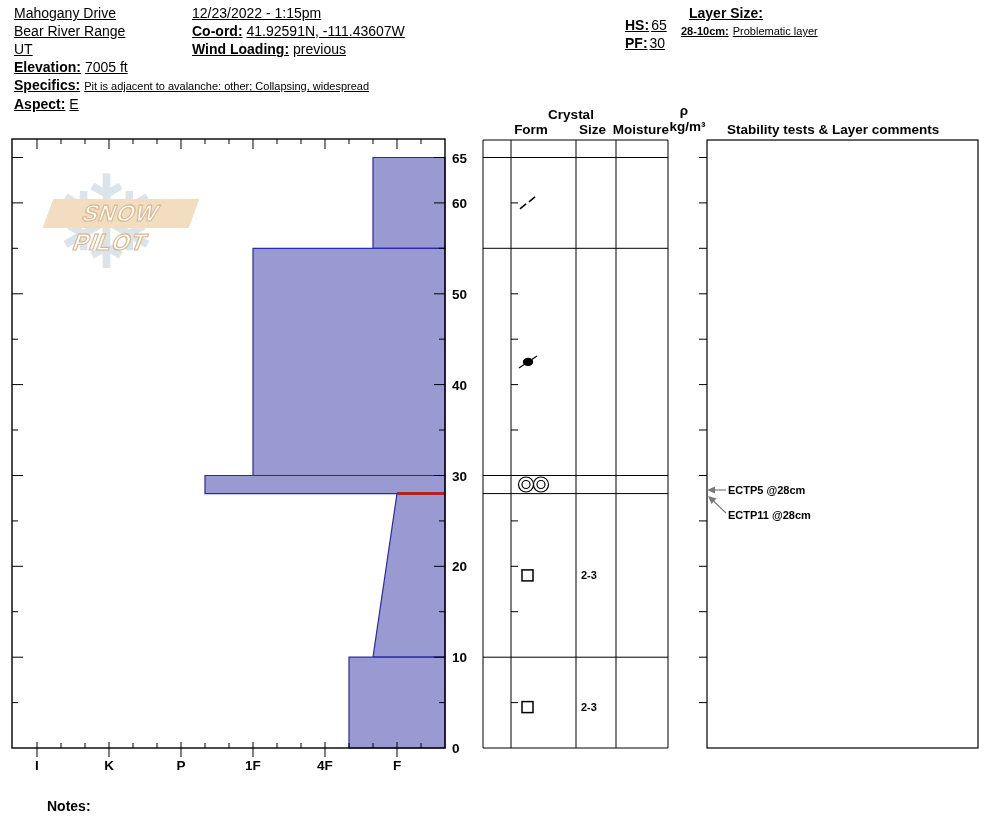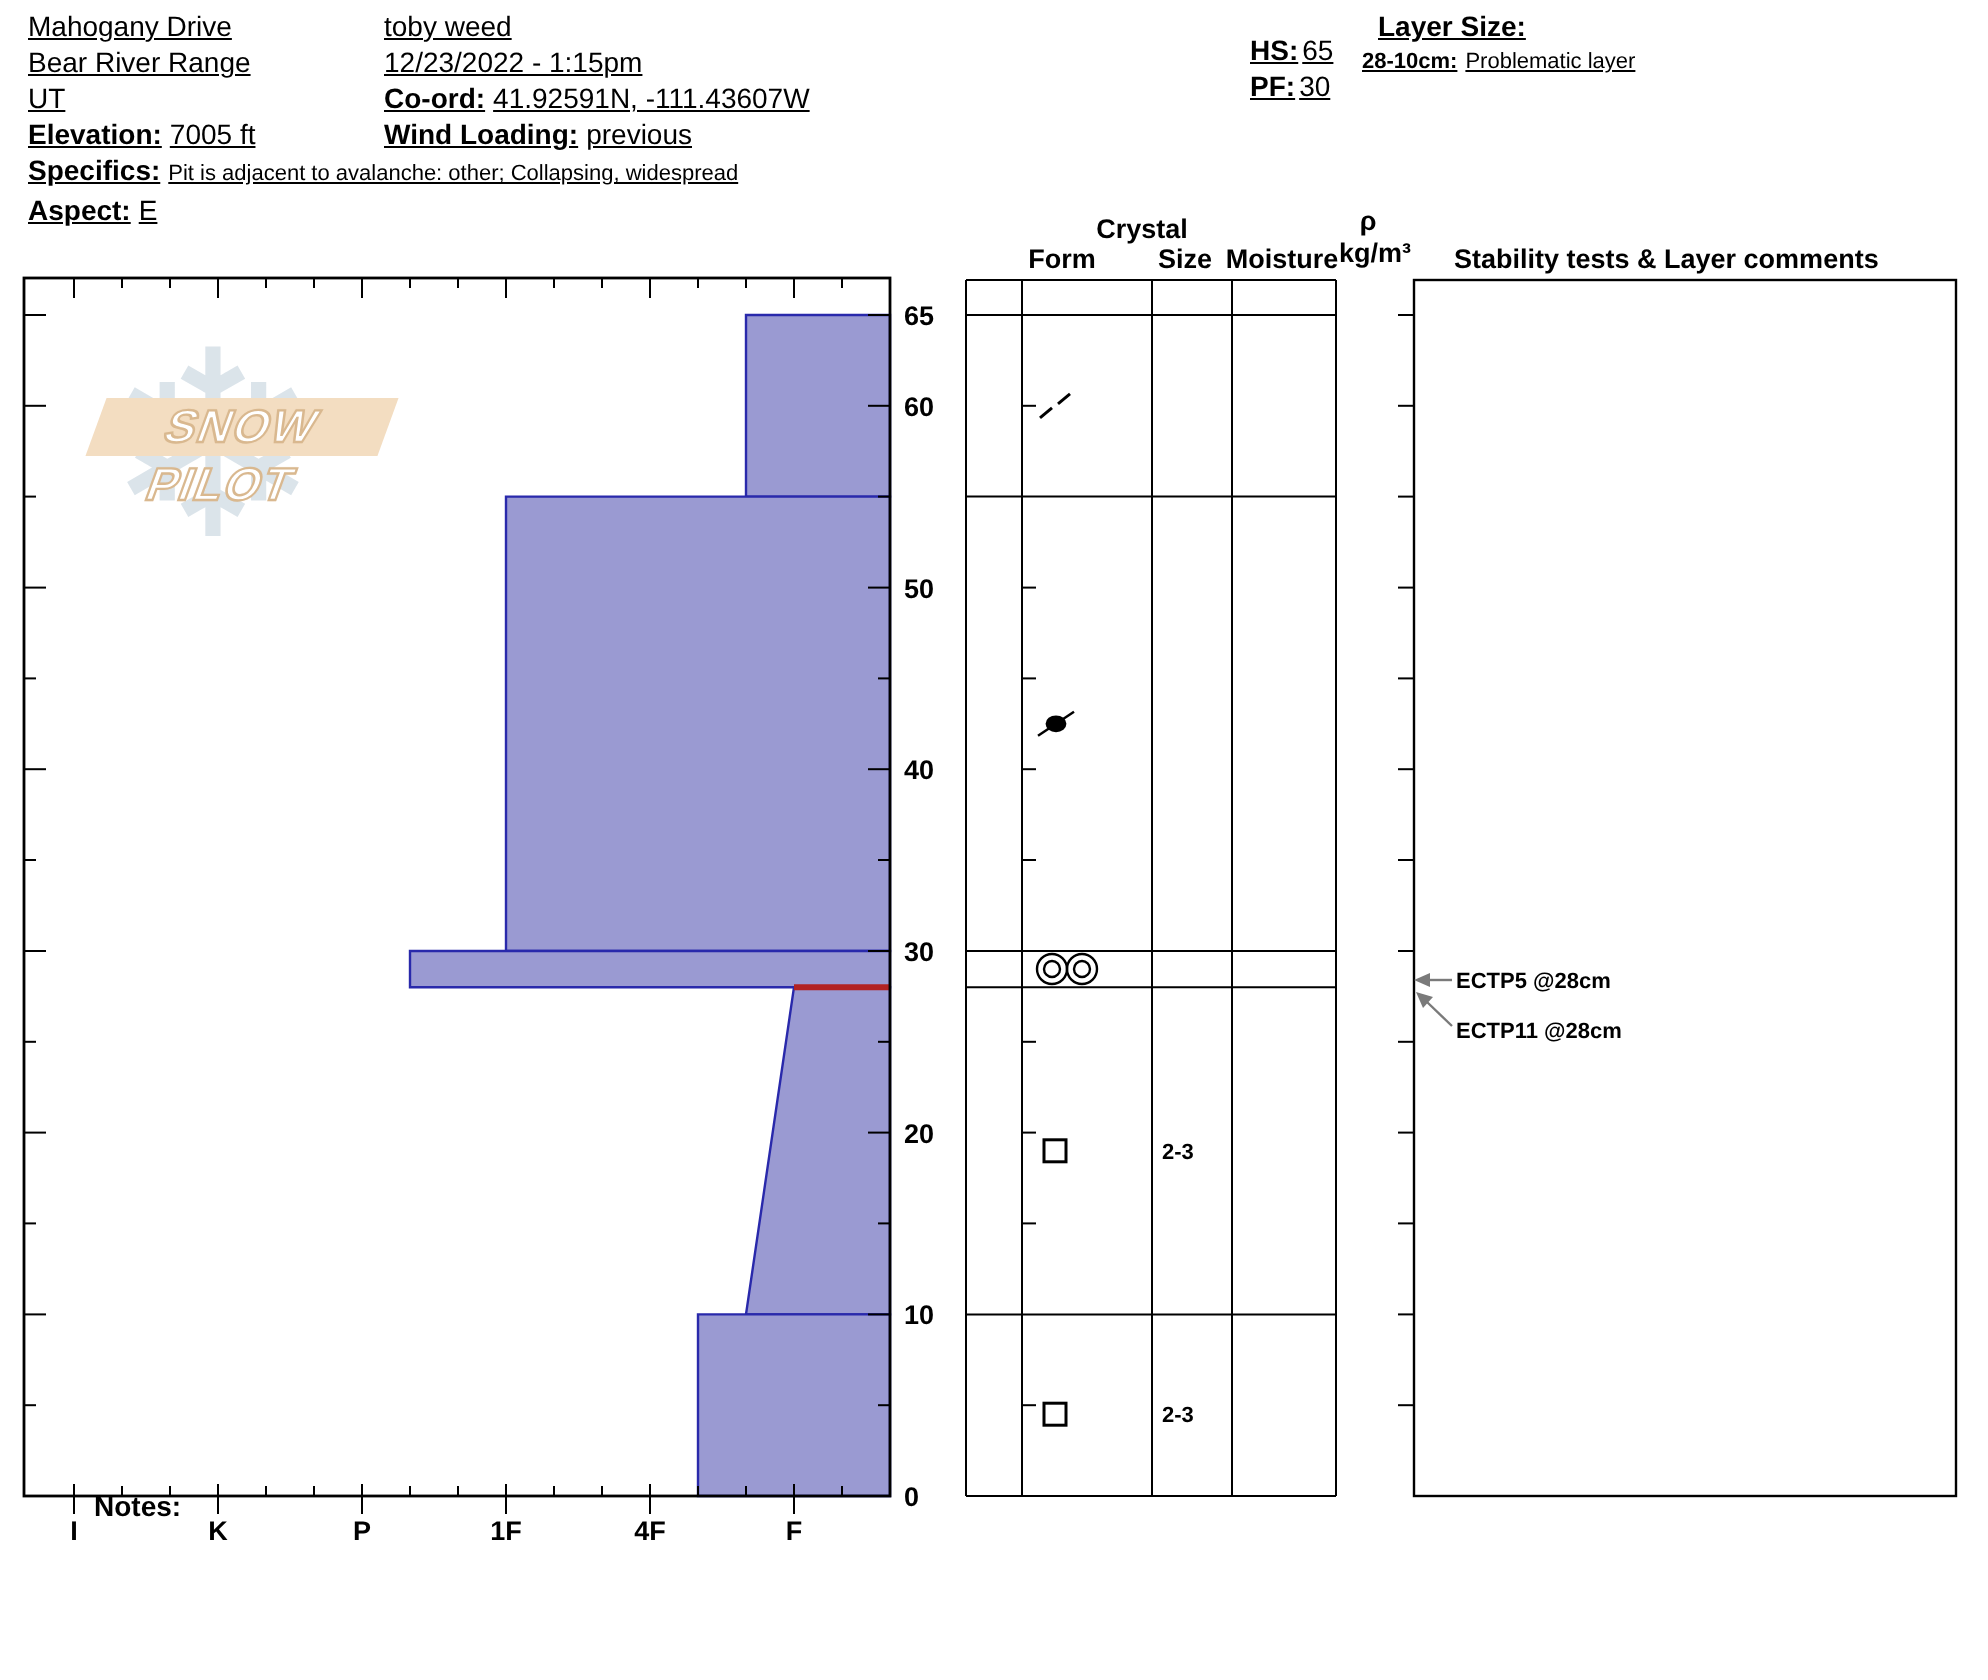--- a/index.html
+++ b/index.html
@@ -11,38 +11,37 @@
   .small{font-size:11px;text-align:right;}
   .colhdr{position:absolute;font-weight:bold;font-size:13.5px;white-space:nowrap;}
   .center{text-align:center;}
   svg.chart{position:absolute;left:0;top:0;}
   .logo{position:absolute;left:40px;top:150px;width:170px;height:155px;}
   .flake{position:absolute;left:12px;top:8px;font-size:130px;line-height:130px;opacity:.7;}
   .banner{position:absolute;left:8px;top:49px;width:146px;height:29px;transform:skewX(-20deg);
           text-align:center;}
   .banner span{font-weight:bold;font-size:23px;line-height:29px;letter-spacing:1px;
           -webkit-text-stroke:1.2px #d9b88f;text-shadow:0 0 1px #d9b88f;}
-  .notes{position:absolute;left:14px;top:745px;font-size:14px;font-weight:bold;padding-left:33px;}
+  .notes{position:absolute;left:14px;top:798px;font-size:14px;font-weight:bold;padding-left:33px;}
 </style>
 </head>
 <body>
 
 <div class="page">
 
   <div class="hdr" style="left:14px;top:4px">
     <div>Mahogany Drive</div>
     <div>Bear River Range</div>
     <div>UT</div>
     <div><b>Elevation:</b><span class="v">7005 ft</span></div>
     <div><b>Specifics:</b><span class="v small">Pit is adjacent to avalanche: other;  Collapsing, widespread</span></div>
     <div><b>Aspect:</b><span class="v">E</span></div>
   </div>
 
   <div class="hdr" style="left:192px;top:4px">
-    <div>toby weed</div>
     <div>12/23/2022 - 1:15pm</div>
     <div><b>Co-ord:</b><span class="v">41.92591N, -111.43607W</span></div>
     <div><b>Wind Loading:</b><span class="v">previous</span></div>
   </div>
 
 
   <div class="hdr" style="left:625px;top:16px">
     <div><b>HS:</b><span style="margin-left:2px">65</span></div>
     <div><b>PF:</b><span style="margin-left:2px">30</span></div>
   </div>

